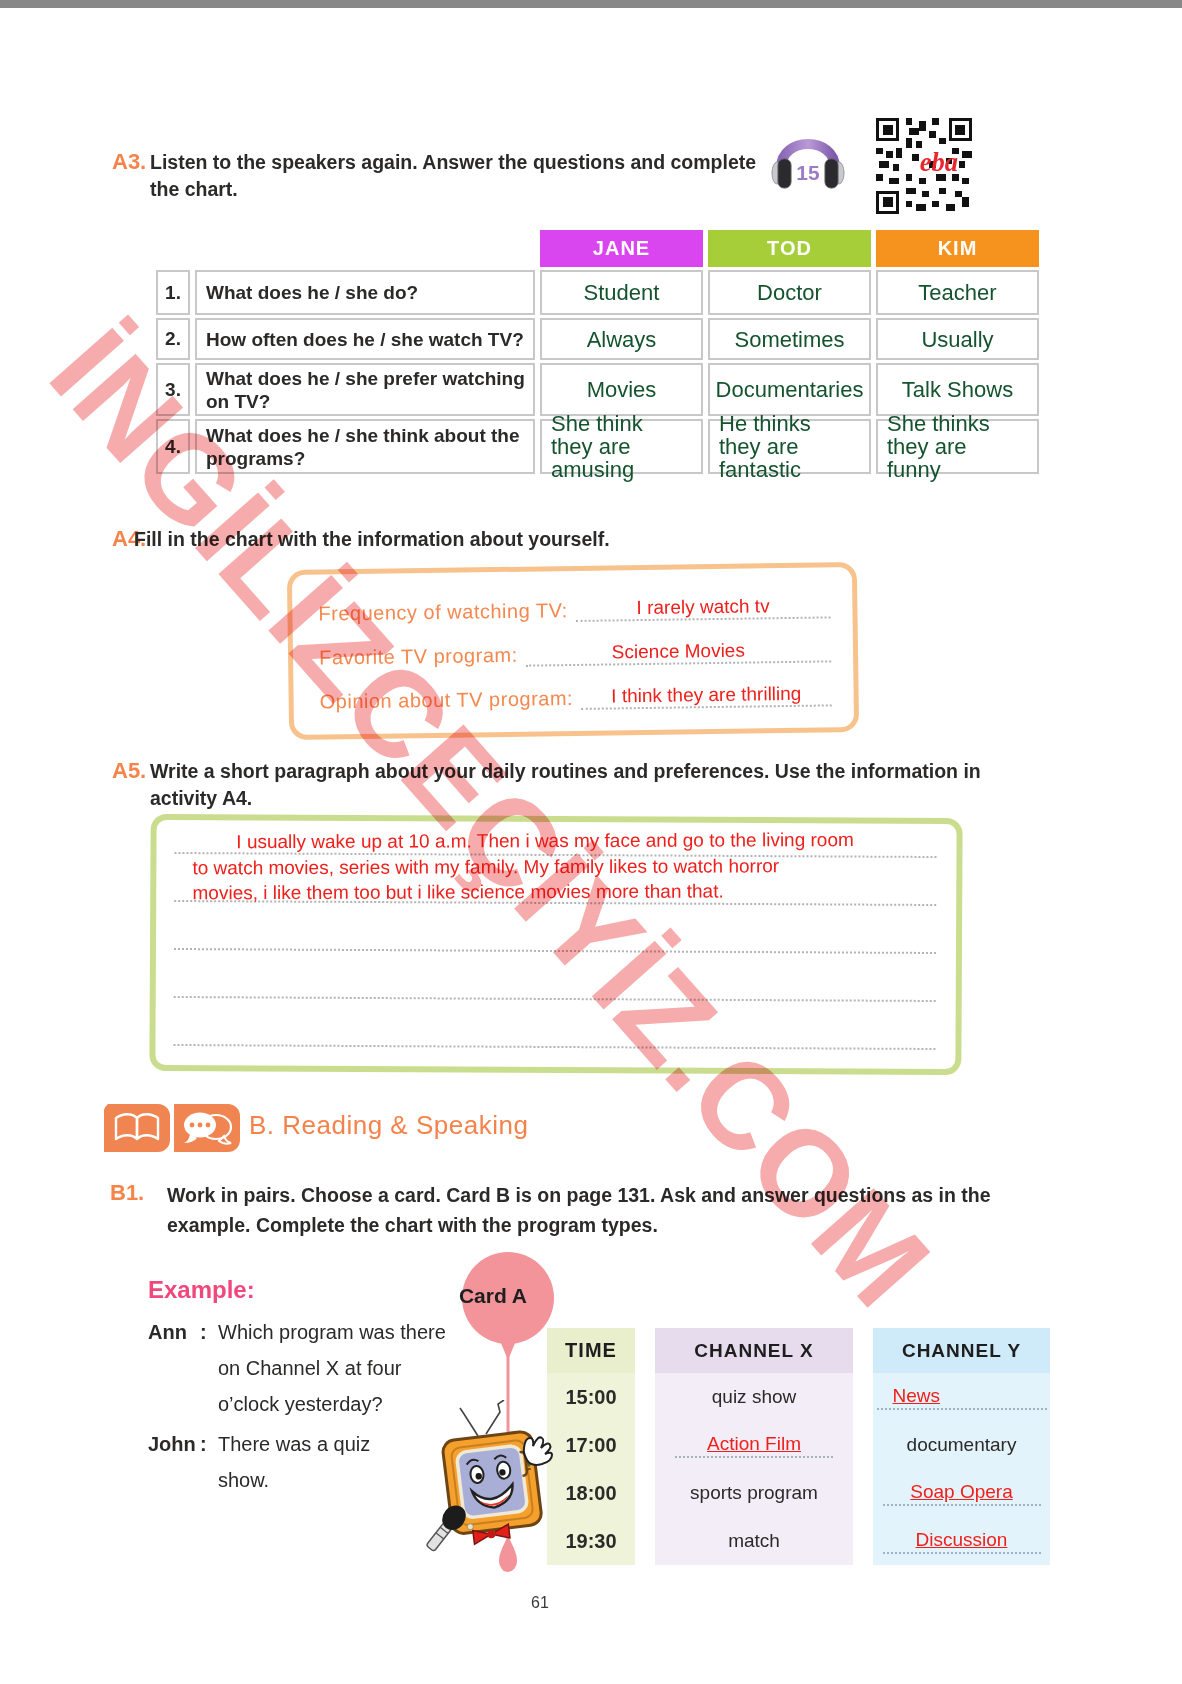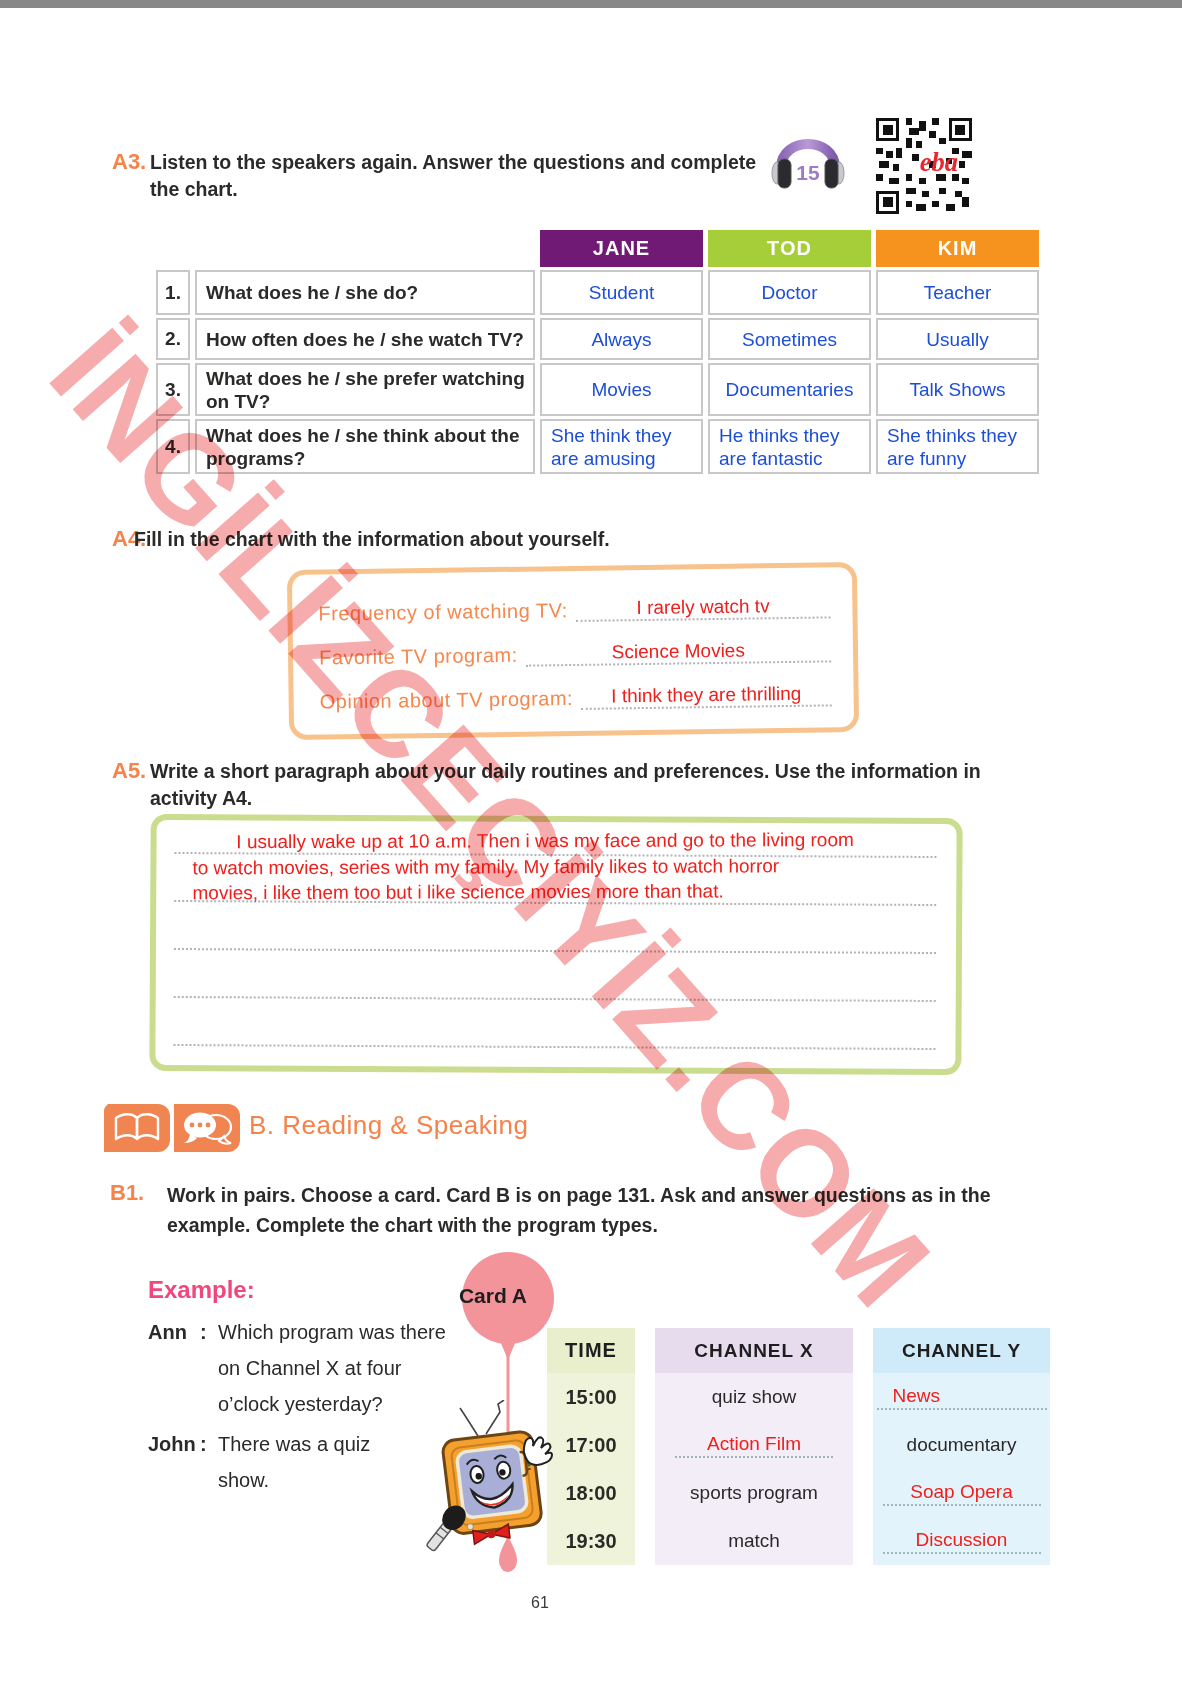--- a/index.html
+++ b/index.html
@@ -25,21 +25,21 @@
     display:grid;grid-template-columns:34px 340px 163px 163px 163px;
     grid-template-rows:37px 45px 42px 53px 55px;gap:3px 5px;
   }
   .t1 .hdr{display:flex;align-items:center;justify-content:center;
     color:#fff;font-weight:bold;font-size:20px;letter-spacing:1px;}
   .t1 .blank{border:none;}
   .t1 .cell{background:#fff;border:2px solid #c8c8c8;}
   .t1 .num{display:flex;align-items:center;justify-content:center;font-weight:bold;font-size:19px;}
   .t1 .q{display:flex;align-items:center;font-weight:bold;font-size:19px;line-height:23px;padding:2px 6px 2px 9px;}
   .t1 .ans{display:flex;align-items:center;justify-content:center;text-align:center;
-    font-size:19px;line-height:23px;color:#1d4ed8;padding:2px 12px;}
+    font-size:22px;line-height:23px;color:#14532d;padding:2px 12px;}
   .t1 .ans.left{justify-content:flex-start;text-align:left;padding-left:9px;}
   
   .a4box{
     position:absolute;left:288px;top:558px;width:560px;height:160px;z-index:2;
     border:5px solid #f8c28c;border-radius:18px;transform:rotate(-0.8deg);
   }
   .a4row{position:absolute;left:26px;right:22px;display:flex;align-items:flex-end;}
   .a4lab{color:#f5884e;font-size:20px;white-space:nowrap;letter-spacing:.5px;}
   .a4ans{flex:1;margin-left:8px;border-bottom:2px dotted #b3b3b3;
     text-align:center;color:#ef201c;font-size:19px;padding-bottom:1px;line-height:20px;}
@@ -64,21 +64,21 @@
   .sched{
     position:absolute;left:547px;top:1320px;z-index:2;
     display:grid;grid-template-columns:88px 198px 177px;
     grid-template-rows:45px 48px 48px 48px 48px;column-gap:20px;
   }
   .sched div{display:flex;align-items:center;justify-content:center;}
   .sc-h{font-weight:bold;font-size:20px;letter-spacing:1px;color:#1e1e1e;}
   .col-t.sc-h{background:#e9efcd;} .col-t{background:#eff3da;font-weight:bold;font-size:20px;}
   .col-x.sc-h{background:#e7dcee;} .col-x{background:#f3edf7;font-size:19px;}
   .col-y.sc-h{background:#cfeaf8;} .col-y{background:#e3f3fb;font-size:19px;}
-  .hand{color:#ef201c;border-bottom:2px dotted #9fb4bf;min-width:150px;text-align:center;padding:0 4px 1px 4px;}
+  .hand{color:#ef201c;border-bottom:2px dotted #9fb4bf;min-width:150px;text-align:center;padding:0 4px 1px 4px;text-decoration:underline;}
   .hand.alignleft{text-align:left;padding-left:16px;}
   .pagenum{position:absolute;left:520px;top:1586px;width:40px;text-align:center;font-size:16px;color:#3a3a3a;z-index:2;}
 </style>
 </head>
 <body>
 
 <div class="page">
 
   <span class="olabel" style="left:112px;top:141px;">A3.</span>
   <div class="instr" style="left:150px;top:141px;width:622px;">Listen to the speakers again. Answer the questions and complete the chart.</div>
@@ -146,21 +146,21 @@
         <rect x="26" y="24" width="2" height="3"></rect>
         <rect x="16" y="13" width="2" height="2"></rect>
         <rect x="11" y="11" width="2" height="2"></rect>
     </g>
     <text x="19" y="16" text-anchor="middle" font-size="8" font-style="italic" font-weight="bold" fill="#e8262d" font-family="Liberation Serif, serif">eba</text>
   </svg>
 
   <div class="t1">
     <div class="blank"></div>
       <div class="blank"></div>
-    <div class="hdr" style="background:#701a75;">JANE</div>
+    <div class="hdr" style="background:#d946ef;">JANE</div>
     <div class="hdr" style="background:#a6ce39;">TOD</div>
     <div class="hdr" style="background:#f6921e;">KIM</div>
 
     <div class="cell num">1.</div>
     <div class="cell q">What does he / she do?</div>
     <div class="cell ans">Student</div>
     <div class="cell ans">Doctor</div>
     <div class="cell ans">Teacher</div>
 
     <div class="cell num">2.</div>

